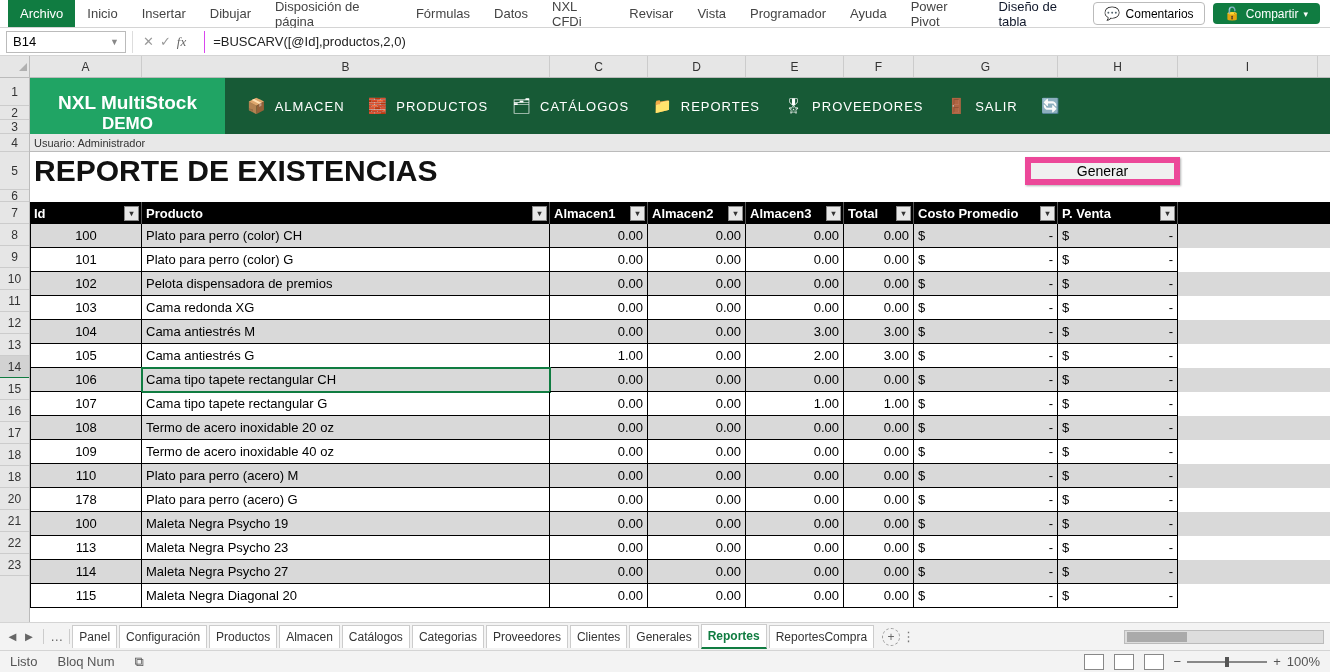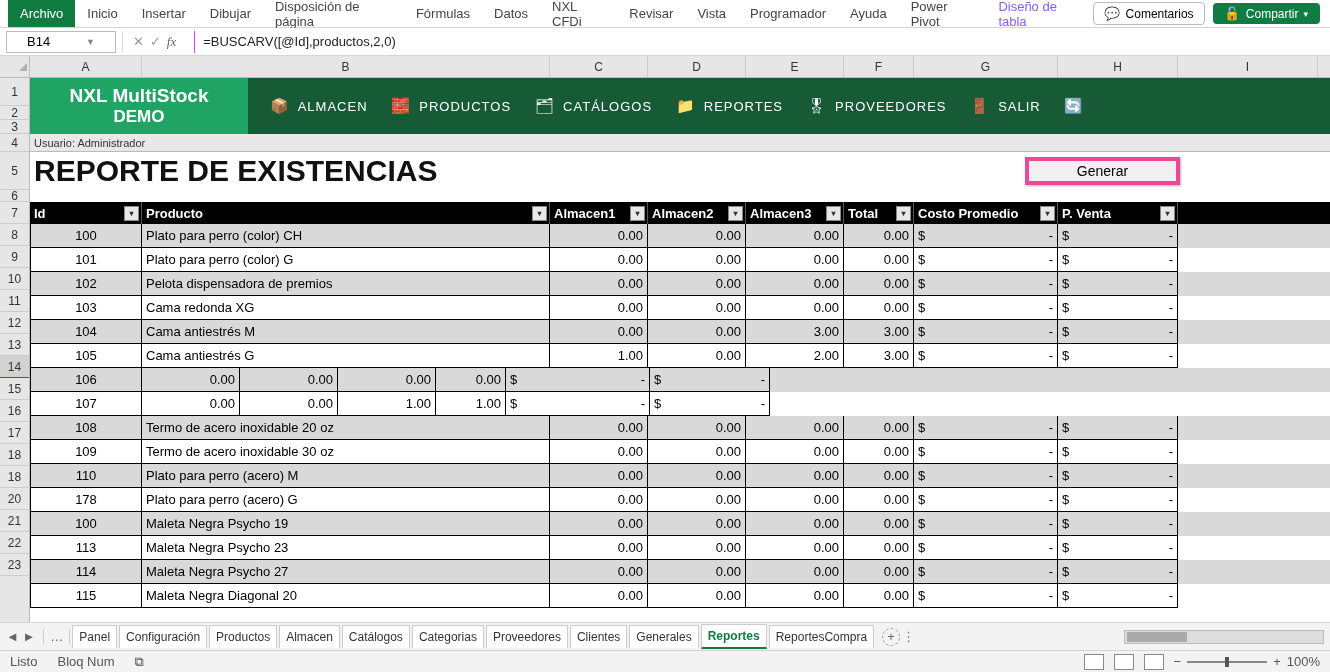--- a/index.html
+++ b/index.html
@@ -1,53 +1,53 @@
 <!DOCTYPE html>
 <html><head>
 <meta charset="utf-8">
 <style>
 *{margin:0;padding:0;box-sizing:border-box;font-family:"Segoe UI",Arial,sans-serif;font-size:13px}
 body{width:1330px;height:672px;overflow:hidden;background:#fff;display:flex;flex-direction:column;user-select:none}
 .ribbon{height:28px;background:#fff;border-bottom:1px solid #d4d4d4;display:flex;align-items:stretch;padding-left:8px}
 .ribbon .tab{padding:0 12px;display:flex;align-items:center;color:#444;cursor:pointer;font-size:13px}
 .ribbon .tab.file{background:#107c41;color:#fff;font-size:13px}
-.ribbon .tab.ctx{color:#8b5cf6}
+.ribbon .tab.ctx{color:#0f172a}
 .ribbon-right{margin-left:auto;display:flex;align-items:center;gap:8px;padding-right:10px}
 .btn-comment{padding:3px 10px;border:1px solid #bbb;border-radius:4px;background:#fff;display:flex;align-items:center;gap:5px;cursor:pointer;font-size:12px}
 .btn-share{padding:3px 12px;border-radius:4px;background:#107c41;color:#fff;display:flex;align-items:center;gap:5px;cursor:pointer;font-size:12px}
 .fxbar{height:28px;border-bottom:1px solid #d4d4d4;display:flex;align-items:center;background:#fff}
-.namebox{width:110px;height:22px;border:1px solid #bbb;margin-left:6px;display:flex;align-items:center;padding:0 20px;font-size:12px;justify-content:space-between}
+.namebox{width:120px;height:22px;border:1px solid #bbb;margin-left:6px;display:flex;align-items:center;padding:0 6px;font-size:12px;justify-content:space-between}
 .namebox .dd{color:#888;font-size:9px}
 .fx-icons{display:flex;align-items:center;gap:6px;padding:0 10px;color:#999;border-left:1px solid #ddd;margin-left:6px;height:22px}
 .fx-icons span{cursor:pointer}
 .fx-label{color:#666;font-style:italic;font-family:"Times New Roman",serif;padding-right:8px}
 .fx-input{flex:1;border-left:1px solid #d946ef;height:22px;display:flex;align-items:center;padding-left:8px;color:#222;font-size:12px}
 .sheet{flex:1;overflow:hidden;position:relative;display:flex}
 .rowhdr-col{width:30px;background:#e6e6e6;border-right:1px solid #bbb;display:flex;flex-direction:column}
 .corner{height:22px;background:#e6e6e6;border-bottom:1px solid #bbb;display:flex;align-items:center;justify-content:flex-end}
 .corner::after{content:"";width:0;height:0;border-left:8px solid transparent;border-bottom:8px solid #b0b0b0;margin:2px}
 .rowhdr{height:22px;border-bottom:1px solid #ccc;display:flex;align-items:center;justify-content:center;font-size:12px;color:#333;background:#e6e6e6}
 .rowhdr.sel{background:#d2d2d2;border-bottom-color:#107c41}
 .rowhdr.banner{height:56px}
 .grid{flex:1;display:flex;flex-direction:column;overflow:hidden}
 .colhdr-row{height:22px;display:flex;background:#e6e6e6;border-bottom:1px solid #bbb}
 .colhdr{border-right:1px solid #ccc;display:flex;align-items:center;justify-content:center;font-size:12px;color:#333}
 .colA{width:112px}.colB{width:408px}.colC{width:98px}.colD{width:98px}.colE{width:98px}.colF{width:70px}.colG{width:144px}.colH{width:120px}.colI{width:140px}
 .cells{display:flex;flex-direction:column}
 .app-banner{height:56px;display:flex;background:#175a36}
-.app-logo{width:218px;background:#20a464;color:#fff;display:flex;flex-direction:column;align-items:center;justify-content:center;font-family:"Century Gothic",sans-serif;font-weight:bold}
+.app-logo{width:195px;background:#20a464;color:#fff;display:flex;flex-direction:column;align-items:center;justify-content:flex-end;font-family:"Century Gothic",sans-serif;font-weight:bold}
 .app-logo .l1{font-size:19px}.app-logo .l2{font-size:17px}
 .app-nav{flex:1;display:flex;align-items:center;gap:24px;padding-left:22px;color:#fff;font-family:"Century Gothic",sans-serif;font-size:15px;letter-spacing:1px}
 .app-nav .item{display:flex;align-items:center;gap:8px;cursor:pointer}
 .app-nav .ico{font-size:15px}
 .user-row{display:flex;height:18px;background:#e8e8e8;border-bottom:1px solid #bbb}
 .user-cell{padding-left:4px;font-size:11px;color:#333;display:flex;align-items:center}
 .title-row{display:flex;height:38px;align-items:center;background:#fff}
 .title-text{font-family:"Century Gothic",sans-serif;font-size:30px;font-weight:bold;padding-left:4px;color:#111}
-.gen-btn{margin-left:auto;margin-right:150px;width:155px;height:28px;background:#f0f0f0;border:4px solid #ec4899;display:flex;align-items:center;justify-content:center;font-family:"Century Gothic",sans-serif;font-size:14px;cursor:pointer;box-shadow:1px 1px 2px rgba(0,0,0,.3)}
+.gen-btn{margin-left:auto;margin-right:150px;width:155px;height:28px;background:#f0f0f0;border:6px solid #ec4899;display:flex;align-items:center;justify-content:center;font-family:"Century Gothic",sans-serif;font-size:14px;cursor:pointer;box-shadow:1px 1px 2px rgba(0,0,0,.3)}
 .gap-row{height:12px;background:#fff}
 .table-hdr{display:flex;height:22px;background:#000;color:#fff;font-family:"Century Gothic",sans-serif;font-weight:bold;font-size:13px}
 .th{border-right:1px solid #555;display:flex;align-items:center;padding:3px 4px;position:relative}
 .th .flt{position:absolute;right:2px;width:15px;height:15px;background:#e8e8e8;border:1px solid #888;display:flex;align-items:center;justify-content:center;color:#333;font-size:8px;cursor:pointer}
 .data-row{display:flex;height:24px;font-family:"Century Gothic",sans-serif;font-size:13px}
 .data-row.even{background:#d9d9d9}
 .td{border-right:1px solid #000;border-bottom:1px solid #000;display:flex;align-items:center;padding:0 4px}
 .td.idcell{justify-content:center;border-left:1px solid #000}
 .td.num{justify-content:flex-end}
 .td.money{justify-content:space-between}
@@ -290,35 +290,37 @@
             <span>$</span>
             <span>-</span>
           </div>
           <div class="td money colH">
             <span>$</span>
             <span>-</span>
           </div>
         </div>
         <div class="data-row even">
           <div class="td idcell colA">106</div>
+          <div class="td colB selcell">Cama tipo tapete rectangular CH</div>
           <div class="td num colC">0.00</div>
           <div class="td num colD">0.00</div>
           <div class="td num colE">0.00</div>
           <div class="td num colF">0.00</div>
           <div class="td money colG">
             <span>$</span>
             <span>-</span>
           </div>
           <div class="td money colH">
             <span>$</span>
             <span>-</span>
           </div>
         </div>
         <div class="data-row">
           <div class="td idcell colA">107</div>
+          <div class="td colB">Cama tipo tapete rectangular G</div>
           <div class="td num colC">0.00</div>
           <div class="td num colD">0.00</div>
           <div class="td num colE">1.00</div>
           <div class="td num colF">1.00</div>
           <div class="td money colG">
             <span>$</span>
             <span>-</span>
           </div>
           <div class="td money colH">
             <span>$</span>
@@ -336,21 +338,21 @@
             <span>$</span>
             <span>-</span>
           </div>
           <div class="td money colH">
             <span>$</span>
             <span>-</span>
           </div>
         </div>
         <div class="data-row">
           <div class="td idcell colA">109</div>
-          <div class="td colB">Termo de acero inoxidable 30 oz</div>
+          <div class="td colB">Termo de acero inoxidable 40 oz</div>
           <div class="td num colC">0.00</div>
           <div class="td num colD">0.00</div>
           <div class="td num colE">0.00</div>
           <div class="td num colF">0.00</div>
           <div class="td money colG">
             <span>$</span>
             <span>-</span>
           </div>
           <div class="td money colH">
             <span>$</span>

